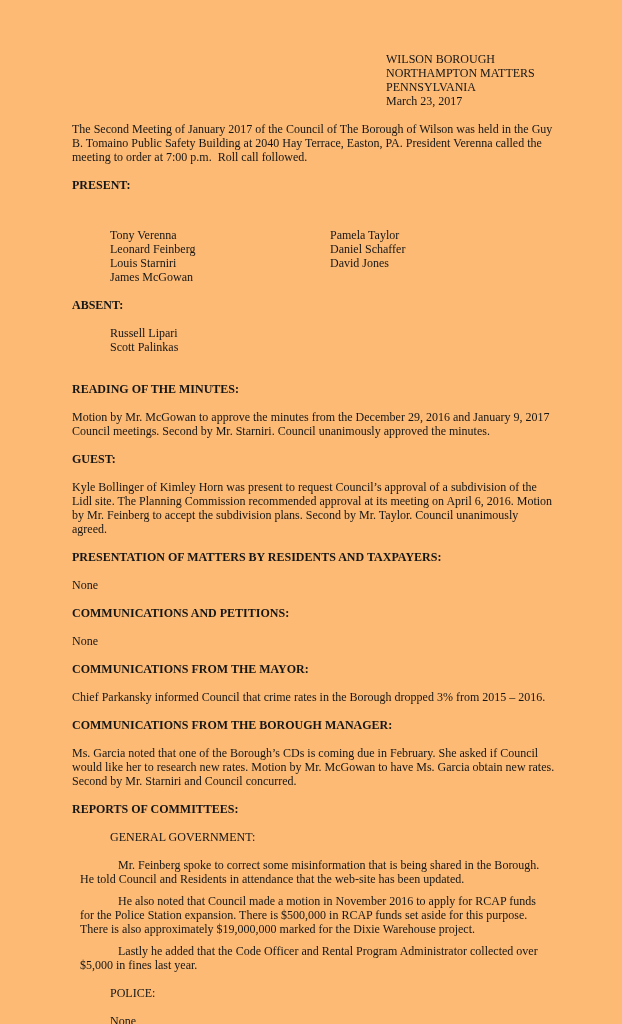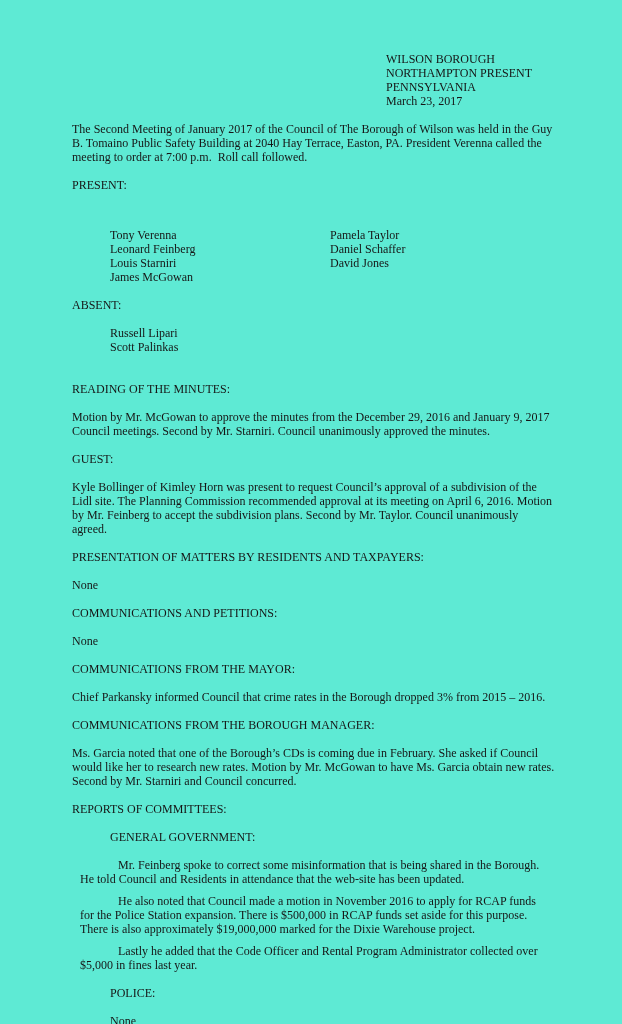--- a/index.html
+++ b/index.html
@@ -5,39 +5,40 @@
   * { box-sizing: border-box; }
   html, body {
     margin: 0;
     padding: 0;
     background: #ffffff;
   }
   .page {
     position: relative;
     width: 622px;
     height: 1024px;
-    background: #5eead4;
+    background: #fdba74;
     color: #161616;
     padding: 52px 67px 28px 72px;
     font-family: "Liberation Serif", "DejaVu Serif", serif;
     font-size: 12px;
     line-height: 14px;
     overflow: hidden;
   }
   p, .hline, .name { margin: 0; }
   .doc-header {
     margin-left: 314px;
     margin-bottom: 14px;
   }
   .para {
     margin: 0 0 14px 0;
     white-space: pre-wrap;
   }
   .heading {
     margin: 9px 0 14px 0;
+    font-weight: bold;
   }
   .name-columns {
     display: flex;
     margin-left: 38px;
     margin-bottom: 14px;
     margin-top: 36px;
   }
   .name-col-1 { width: 220px; }
   .name-col-2 { flex: 1; }
   .indent-block {
@@ -57,21 +58,21 @@
     margin: 0 0 14px 38px;
   }
 </style>
 </head>
 <body>
 
 <div class="page">
 
   <header class="doc-header">
     <div class="hline">WILSON BOROUGH</div>
-    <div class="hline">NORTHAMPTON PRESENT</div>
+    <div class="hline">NORTHAMPTON MATTERS</div>
     <div class="hline">PENNSYLVANIA</div>
     <div class="hline">March 23, 2017</div>
   </header>
 
   <p class="para">The Second Meeting of January 2017 of the Council of The Borough of Wilson was held in the Guy B. Tomaino Public Safety Building at 2040 Hay Terrace, Easton, PA. President Verenna called the meeting to order at 7:00 p.m.  Roll call followed.</p>
 
   <p class="heading">PRESENT:</p>
   <div class="name-columns">
     <div class="name-col-1">
       <div class="name">Tony Verenna</div>

